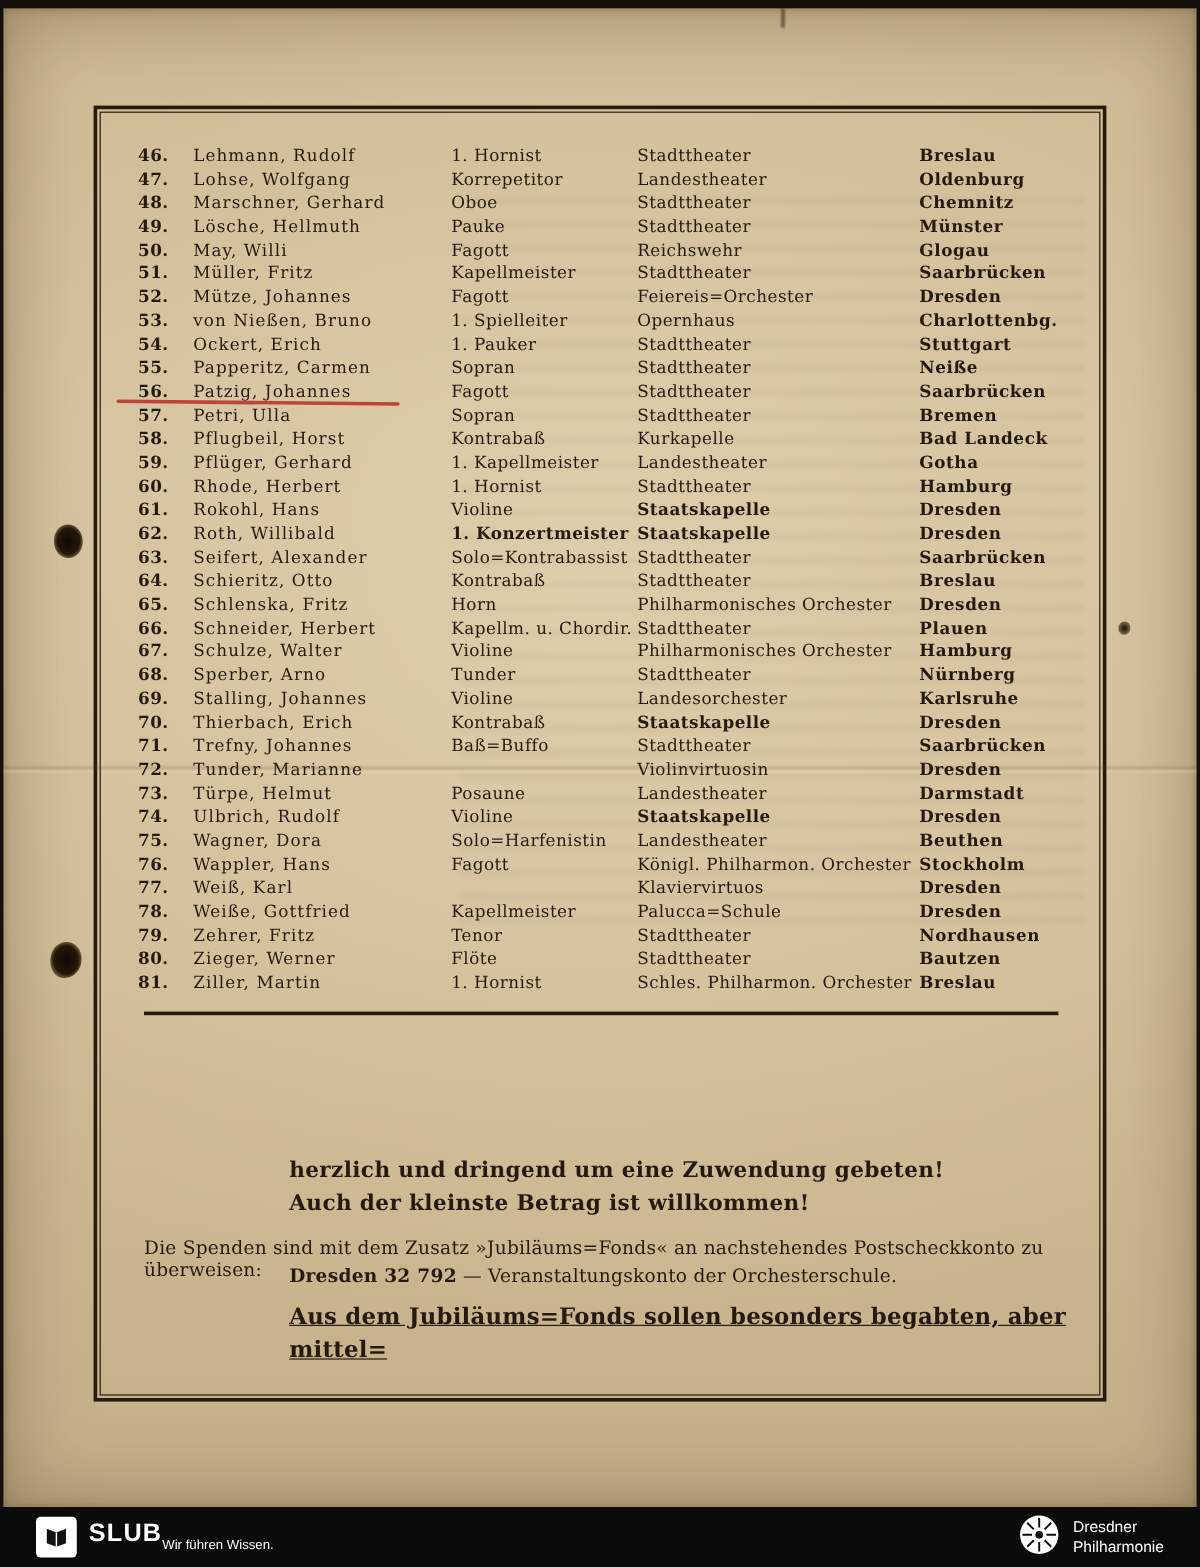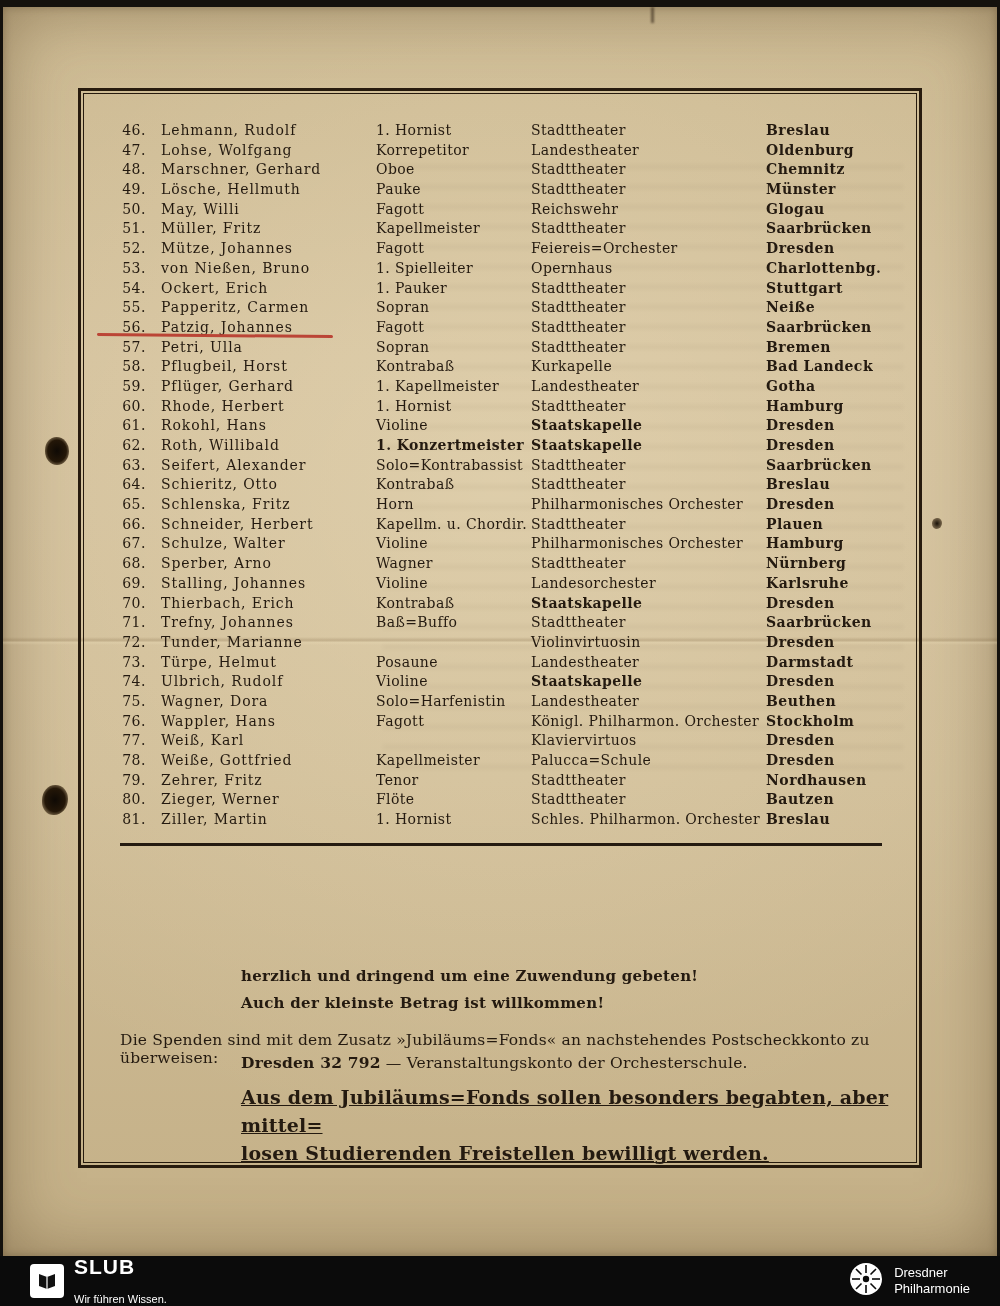--- a/index.html
+++ b/index.html
@@ -29,53 +29,53 @@
     background:radial-gradient(#1a1208, rgba(60,42,20,.6) 70%, rgba(0,0,0,0)); }
 
   .frame { position:absolute; left:75px; top:81px; width:844px; height:1080px;
     border:3px solid #271b0e; }
   .frame-inner { position:absolute; inset:2px; border:1px solid #271b0e; pointer-events:none; }
   .content { position:absolute; inset:0; color:#241a10; }
 
   .member-table { position:absolute; top:30px; left:34px; right:14px; }
   .row { display:grid; grid-template-columns:38px 207px 147px 227px 1fr;
     column-gap:8px; height:19.7px; line-height:19.7px; font-size:14px; letter-spacing:.4px; white-space:nowrap; }
-  .c-no   { text-align:center; }
+  .c-no   { text-align:left;font-weight:bold; }
   .c-name { letter-spacing:.9px; }
   .c-city { font-weight:bold; letter-spacing:.5px; }
   .bold   { font-weight:bold; }
 
   .red-underline { position:relative; display:inline-block; }
   .red-underline::after { content:""; position:absolute; left:-64px; bottom:1px; width:236px; height:2.5px;
     background:#b8392c; transform:rotate(0.55deg); border-radius:2px; opacity:.92; }
 
   .rule { position:absolute; top:752px; left:39px; width:762px; height:3px; background:#241a10; }
 
   .fonds-title { position:absolute; top:763px; left:0; right:0; text-align:center;
     font-size:35px; font-weight:bold; letter-spacing:3px; }
 
   .intro { position:absolute; top:820px; left:39px; right:28px; font-size:16px; line-height:22.5px; letter-spacing:.2px; }
 
-  .appeal { position:absolute; top:872px; left:160px; font-size:15px; font-weight:bold;
+  .appeal { position:absolute; top:872px; left:160px; font-size:18px; font-weight:bold;
     line-height:26.5px; letter-spacing:.3px; }
 
   .payment { position:absolute; top:940px; left:39px; font-size:15.5px; letter-spacing:.2px; }
   .account { position:absolute; top:962px; left:160px; font-size:15.5px; letter-spacing:.2px; }
   .account .acct-no { font-weight:bold; }
 
   .note { position:absolute; top:992px; left:160px; font-size:19px; font-weight:bold;
     line-height:28px; letter-spacing:.2px;text-decoration:underline; }
 
   .viewer-footer { position:absolute; left:0; right:0; bottom:0; height:50px; background:#0b0b0b;
     display:flex; align-items:center; justify-content:space-between; padding:0 30px;
     font-family:"Liberation Sans", sans-serif; color:#ffffff; }
   .logo-group { display:flex; align-items:center; gap:10px; }
   .slub-icon { width:34px; height:34px; background:#ffffff; border-radius:4px;
     display:flex; align-items:center; justify-content:center; }
-  .slub-text { display:flex; flex-direction:column; line-height:1.05; }
+  .slub-text { display:flex; line-height:1.05; }
   .slub-name { font-size:21px; font-weight:bold; letter-spacing:1px; }
   .slub-tagline { font-size:11px; margin-top:16px; }
   .phil-text { font-size:13px; line-height:1.2; }
 </style>
 </head>
 <body>
 
 <div class="paper">
   <div class="bleed"></div>
   <div class="fold-h"></div>
@@ -239,21 +239,21 @@
           <div class="row">
     <span class="c-no">67.</span>
     <span class="c-name-wrap"><span class="c-name">Schulze, Walter</span></span>
     <span class="c-role">Violine</span>
     <span class="c-org">Philharmonisches Orchester</span>
     <span class="c-city">Hamburg</span>
   </div>
           <div class="row">
     <span class="c-no">68.</span>
     <span class="c-name-wrap"><span class="c-name">Sperber, Arno</span></span>
-    <span class="c-role">Wagner</span>
+    <span class="c-role">Tunder</span>
     <span class="c-org">Stadttheater</span>
     <span class="c-city">Nürnberg</span>
   </div>
           <div class="row">
     <span class="c-no">69.</span>
     <span class="c-name-wrap"><span class="c-name">Stalling, Johannes</span></span>
     <span class="c-role">Violine</span>
     <span class="c-org">Landesorchester</span>
     <span class="c-city">Karlsruhe</span>
   </div>
@@ -346,21 +346,21 @@
       <div class="rule"></div>
 
 
 
       <p class="appeal"><span>herzlich und dringend um eine Zuwendung gebeten!</span><br><span>Auch der kleinste Betrag ist willkommen!</span></p>
 
       <p class="payment">Die Spenden sind mit dem Zusatz »Jubiläums=Fonds« an nachstehendes Postscheckkonto zu überweisen:</p>
 
       <p class="account"><span class="acct-no">Dresden 32 792</span><span> — Veranstaltungskonto der Orchesterschule.</span></p>
 
-      <p class="note"><span>Aus dem Jubiläums=Fonds sollen besonders begabten, aber mittel=</span><br><span>losen Studierenden Freistellen bewilligt werden.</span></p>
+      <p class="note"><span>Aus dem Jubiläums=Fonds sollen besonders begabten, aber mittel=</span><br></p>
 
     </div>
   </div>
 </div>
 
 <footer class="viewer-footer">
   <div class="logo-group">
     <span class="slub-icon">
       <svg width="22" height="22" viewBox="0 0 22 22">
           <path d="M3 4 L11 7 L19 4 L19 16 L11 19 L3 16 Z" fill="#111"></path>

